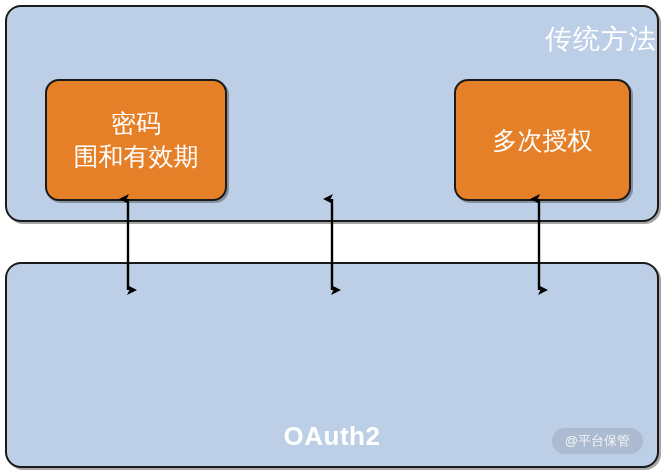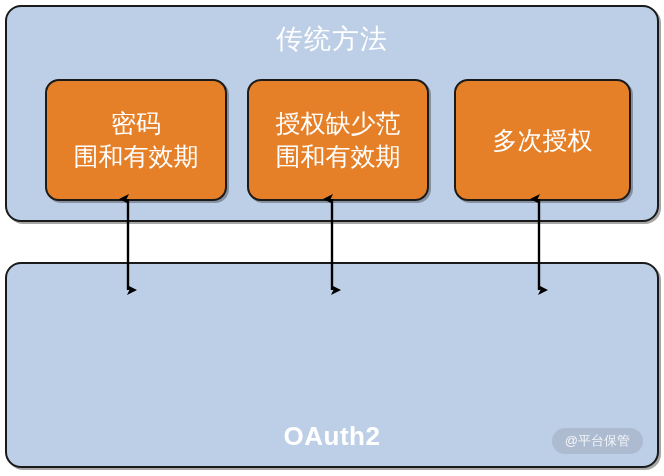--- a/index.html
+++ b/index.html
@@ -46,21 +46,21 @@
     position: absolute;
     left: 0;
     width: 100%;
     text-align: center;
     color: #ffffff;
     font-size: 27px;
     line-height: 32px;
     letter-spacing: 1px;
     white-space: nowrap;
   }
-  #traditional-title { top: 16px; }
+  #traditional-title { top: 16px; text-align: right; }
   #oauth2-title {
     bottom: 14px;
     font-size: 26px;
     letter-spacing: 0.5px;
     font-weight: bold;
   }
 
   
   .node {
     position: absolute;
@@ -116,24 +116,20 @@
 <div id="canvas">
 
   <div class="panel" id="panel-traditional">
     <div class="panel-title" id="traditional-title">传统方法</div>
 
     <div class="node orange col-1 row-top">
       <span class="line">密码</span>
       <span class="line">围和有效期</span>
     </div>
 
-    <div class="node orange col-2 row-top">
-      <span class="line">授权缺少范</span>
-      <span class="line">围和有效期</span>
-    </div>
 
     <div class="node orange col-3 row-top">
       <span class="line">多次授权</span>
     </div>
   </div>
 
   <div class="panel" id="panel-oauth2">
     <div class="panel-title" id="oauth2-title">OAuth2</div>
 
     <div id="watermark">@平台保管</div>

